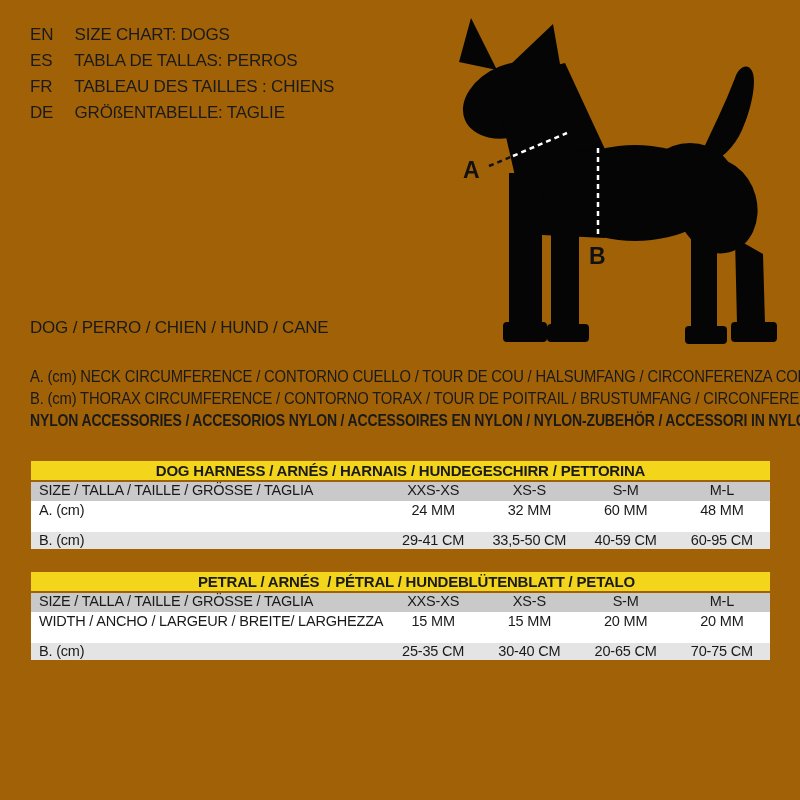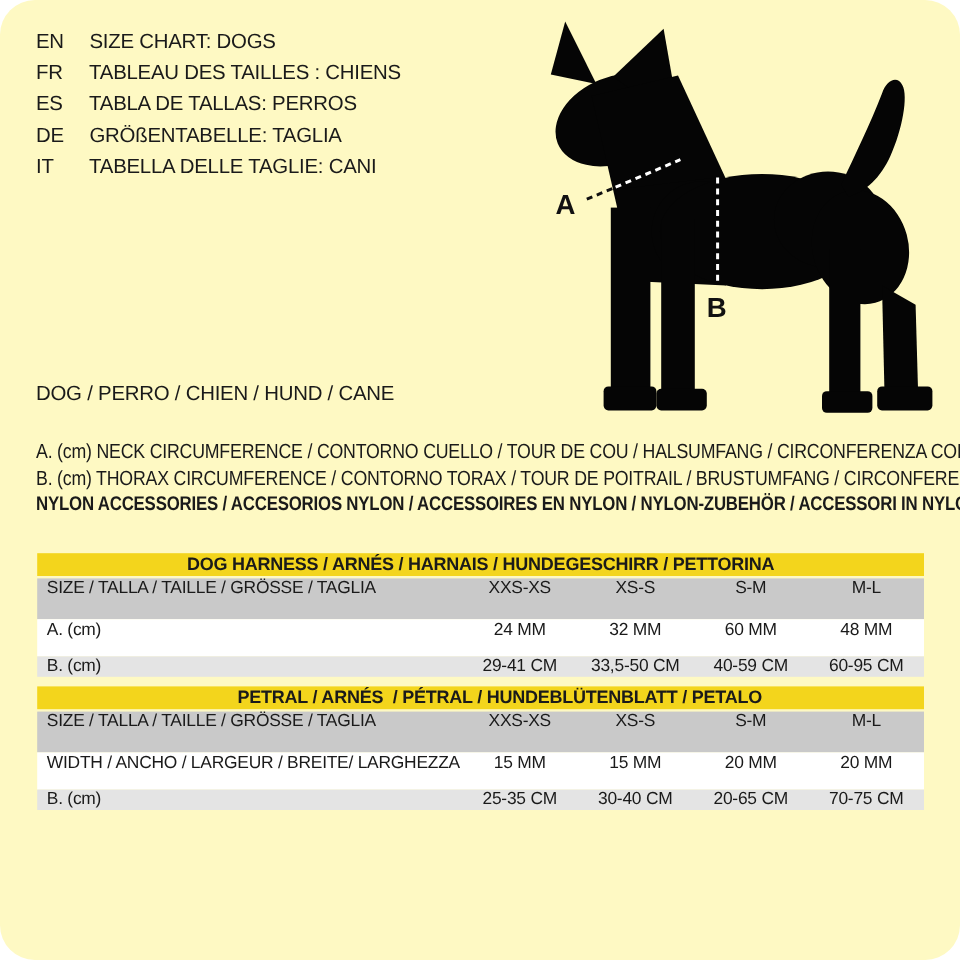--- a/index.html
+++ b/index.html
@@ -1,17 +1,17 @@
 <!DOCTYPE html>
 <html><head>
 <meta charset="utf-8">
 <style>
   html,body{margin:0;padding:0;background:#ffffff;}
-  .page{position:relative;width:800px;height:800px;background:#fef9c3;overflow:hidden;
-        font-family:"Liberation Sans","DejaVu Sans",sans-serif;color:#1a1a1a;border-radius:29px;}
+  .page{position:relative;width:800px;height:800px;background:#a16207;overflow:hidden;
+        font-family:"Liberation Sans","DejaVu Sans",sans-serif;color:#1a1a1a;}
 
   
   .langs{position:absolute;left:30px;top:22px;}
   .lang-row{height:26px;line-height:26px;font-size:17px;letter-spacing:-0.2px;white-space:nowrap;}
   .lang-row .code{display:inline-block;width:40px;}
 
   
   .dog-svg{position:absolute;left:455px;top:8px;}
   .svglabel{font-family:"Liberation Sans","DejaVu Sans",sans-serif;font-size:23px;font-weight:bold;fill:#111;}
 
@@ -25,49 +25,45 @@
 
   
   .tbl{position:absolute;left:31px;width:739px;}
   .tbl-1{top:461px;}
   .tbl-2{top:572px;}
   .tbl-title{height:19px;line-height:19px;background:var(--yellow,#F3D51C);text-align:center;
              font-weight:bold;font-size:15px;letter-spacing:-0.2px;margin-bottom:2px;white-space:pre;}
   .trow{display:flex;font-size:14.5px;letter-spacing:-0.2px;white-space:nowrap;}
   .trow .lbl{flex:0 0 354px;text-align:left;padding-left:8px;box-sizing:border-box;}
   .trow .val{flex:1 1 0;text-align:center;}
-  .trow.hdr{height:34px;line-height:17px;background:#C9C9C9;}
+  .trow.hdr{height:19px;line-height:17px;background:#C9C9C9;}
   .trow.mid{height:31px;line-height:19px;background:#ffffff;}
   .trow.alt{height:17px;line-height:17px;background:#E4E4E4;align-items:center;}
 </style>
 </head>
 <body>
 
 <div class="page">
 
   <div class="langs">
     <div class="lang-row">
       <span class="code">EN</span>
       <span>SIZE CHART: DOGS</span>
     </div>
     <div class="lang-row">
+      <span class="code">ES</span>
+      <span>TABLA DE TALLAS: PERROS</span>
+    </div>
+    <div class="lang-row">
       <span class="code">FR</span>
       <span>TABLEAU DES TAILLES : CHIENS</span>
     </div>
     <div class="lang-row">
-      <span class="code">ES</span>
-      <span>TABLA DE TALLAS: PERROS</span>
-    </div>
-    <div class="lang-row">
       <span class="code">DE</span>
-      <span>GRÖßENTABELLE: TAGLIA</span>
-    </div>
-    <div class="lang-row">
-      <span class="code">IT</span>
-      <span>TABELLA DELLE TAGLIE: CANI</span>
+      <span>GRÖßENTABELLE: TAGLIE</span>
     </div>
   </div>
 
   <svg class="dog-svg" width="340" height="345" viewBox="0 0 340 345">
     <g fill="#050505">
       <ellipse cx="58" cy="92" rx="52" ry="36" transform="rotate(-22 58 92)"></ellipse>
       <polygon points="16,10 42,62 4,54"></polygon>
       <polygon points="98,16 112,96 56,56"></polygon>
       <polygon points="38,72 110,55 155,152 60,168"></polygon>
       <polygon points="58,150 142,140 150,230 66,226"></polygon>

